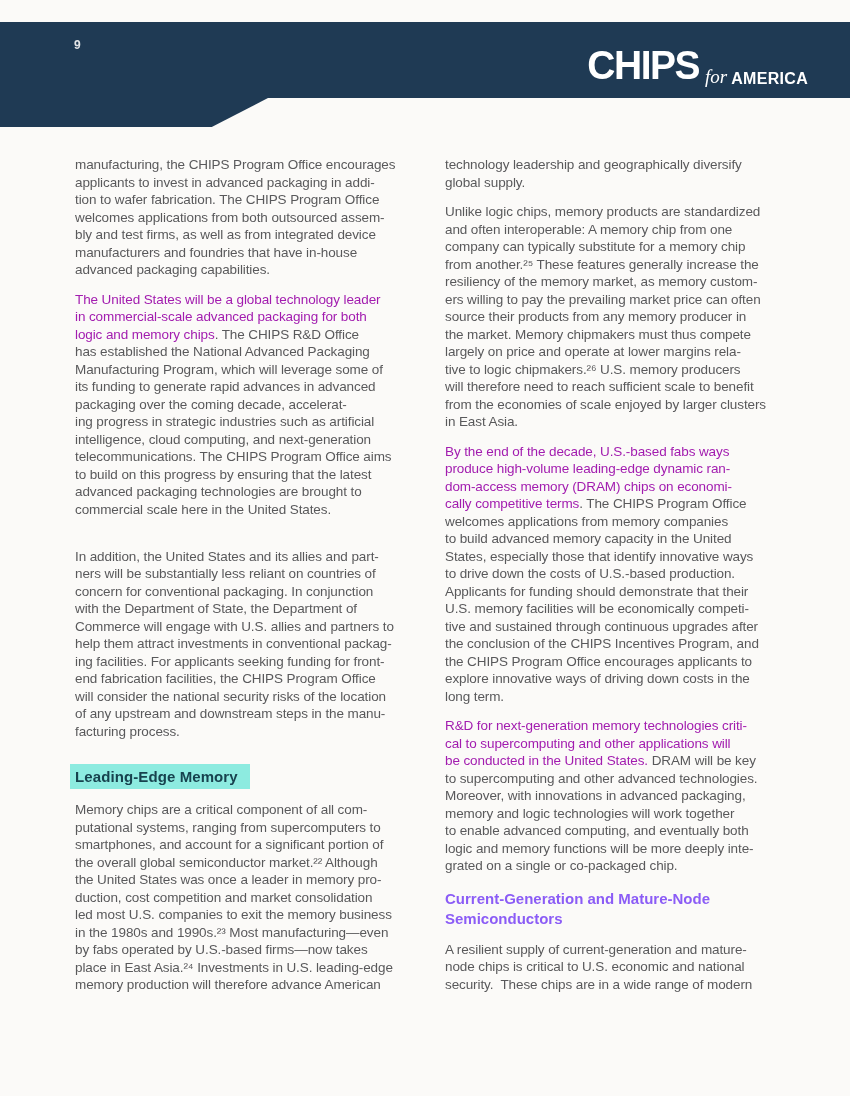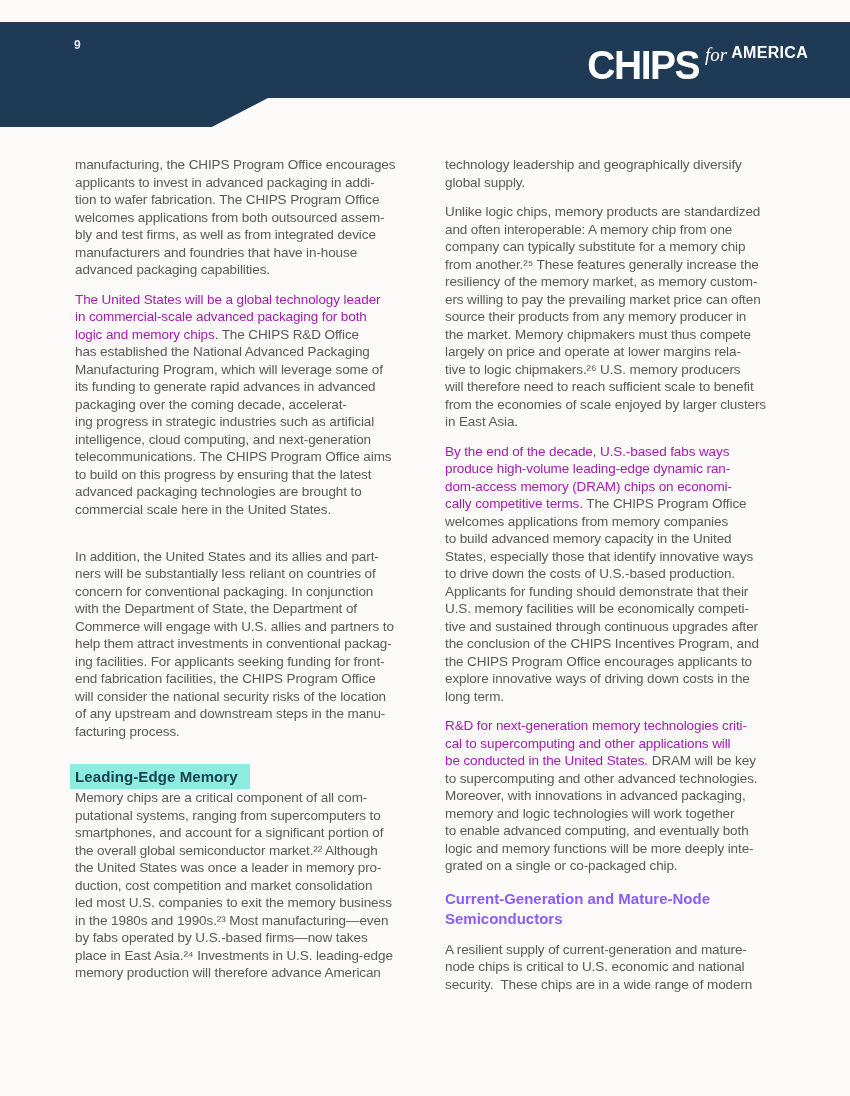--- a/index.html
+++ b/index.html
@@ -21,21 +21,21 @@
     position:absolute;left:0;top:98px;width:268px;height:29px;
     background:#1f3a54;
     clip-path:polygon(0 0,100% 0,79% 100%,0 100%);
   }
   .page-number{
     position:absolute;left:74px;top:38px;
     color:#e3e6e8;font-size:12px;font-weight:700;letter-spacing:.5px;
   }
   .logo{
     position:absolute;right:42px;top:44px;
-    display:flex;align-items:flex-start;color:#ffffff;white-space:nowrap;
+    display:flex;align-items:flex-end;color:#ffffff;white-space:nowrap;
   }
   .logo-chips{
     font-size:39px;font-weight:700;letter-spacing:-1.5px;
     transform:scaleY(1.04);transform-origin:bottom;
   }
   .logo-for{
     font-family:"Liberation Serif","DejaVu Serif",serif;
     font-style:italic;font-size:19px;font-weight:500;
     margin-left:6px;margin-right:4px;
   }
@@ -54,21 +54,21 @@
     margin:0 0 12px 0;
     font-size:13.5px;line-height:17.5px;
     color:#59595b;
     white-space:pre;
     letter-spacing:-0.1px;
   }
   .lead{font-weight:400;color:#a21caf;}
 
   .highlight-heading{
     display:inline-block;
-    margin:12px 0 0 -5px;
+    margin:12px 0 12px -5px;
     padding:4px 12px 4px 5px;
     background:#8debe0;
     color:#17424e;
     font-size:15px;font-weight:700;letter-spacing:.1px;
   }
   .sub-heading{
     margin:14px 0 12px 0;
     font-size:15px;font-weight:700;line-height:20px;
     color:#8b5cf6;
     white-space:pre;letter-spacing:0;

